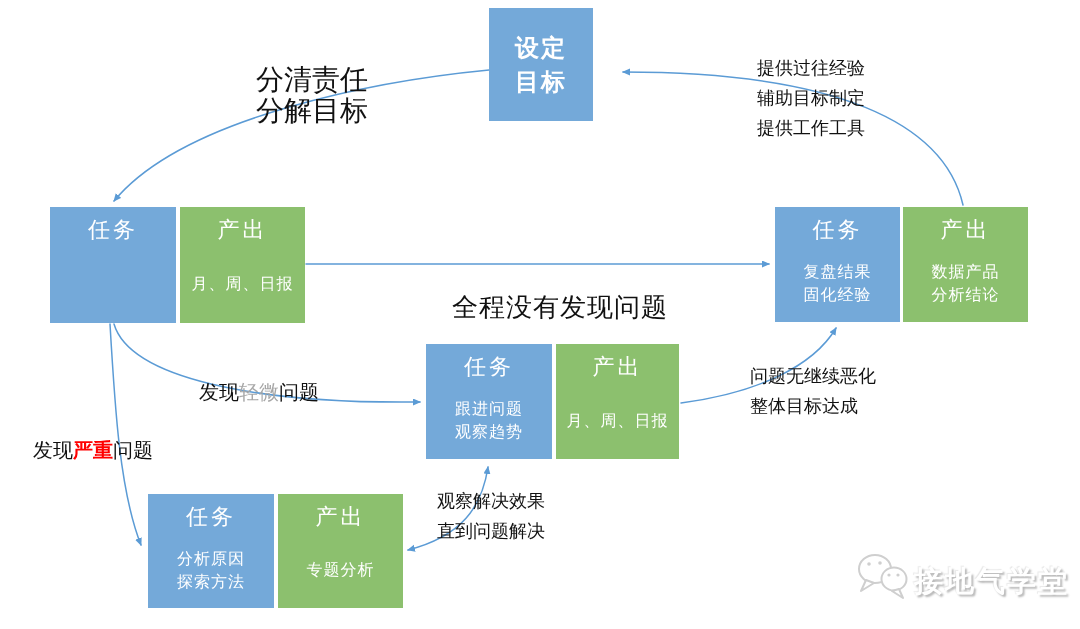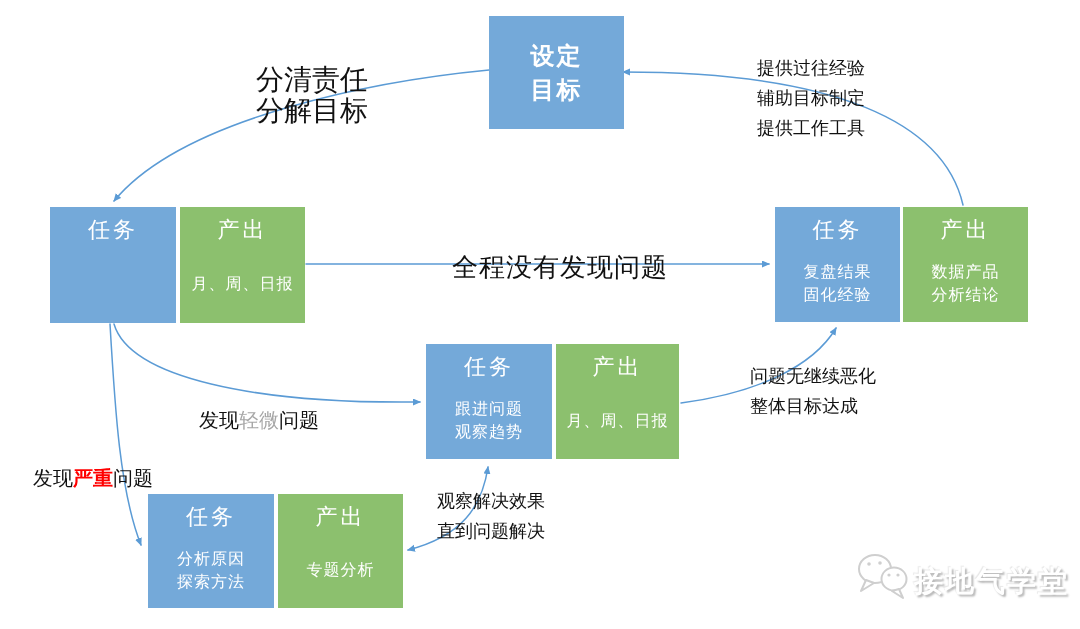--- a/index.html
+++ b/index.html
@@ -9,25 +9,25 @@
   }
   .arrow-layer{position:absolute;left:0;top:0;width:1080px;height:629px;z-index:1;}
   .box{position:absolute;z-index:2;display:flex;flex-direction:column;align-items:center;color:#fff;text-align:center;}
   .task{background:#74a9d9;}
   .output{background:#8cc06e;justify-content:center;}
   .goal-box{background:#74a9d9;justify-content:center;font-size:24px;font-weight:600;line-height:34px;letter-spacing:2px;}
   .box-header{margin-top:9px;font-size:22px;font-weight:500;letter-spacing:3px;line-height:28px;}
   .box-body{flex:1;display:flex;flex-direction:column;justify-content:center;font-size:16px;line-height:23px;letter-spacing:1px;}
   .note{position:absolute;z-index:2;white-space:nowrap;}
   .note-big{font-size:28px;line-height:31px;color:#111;}
-  .note-mid{font-size:20px;color:#111;margin-top:28px;}
+  .note-mid{font-size:20px;color:#111;}
   .note-small{font-size:18px;line-height:30px;color:#111;}
   .em-gray{color:#a6a6a6;}
   .em-red{color:#ff0000;font-weight:700;}
-  .center-note{font-size:26px;color:#111;letter-spacing:1px;}
+  .center-note{font-size:26px;color:#111;letter-spacing:1px;margin-top:40px;}
   .watermark{position:absolute;z-index:2;display:flex;align-items:flex-end;}
   .watermark-text{
     font-size:29px;letter-spacing:2px;color:#ffffff;font-weight:600;
     text-shadow:2px 2px 2px #b9b9b9, -1px -1px 1px #e8e8e8;
   }
   .indent2{}
 </style>
 </head>
 <body>
 
@@ -43,21 +43,21 @@
       <path d="M 489 70 C 385 80 185 115 114 201" marker-end="url(#ah)"></path>
       <path d="M 963 205 C 944 122 835 72 623 72" marker-end="url(#ah)"></path>
       <path d="M 306 264 H 769" marker-end="url(#ah)"></path>
       <path d="M 114 324 C 130 378 255 404 420 402" marker-end="url(#ah)"></path>
       <path d="M 110 324 C 115 410 120 492 141 545" marker-end="url(#ah)"></path>
       <path d="M 408 550 C 462 536 482 507 488 467" marker-start="url(#ah)" marker-end="url(#ah)"></path>
       <path d="M 681 403 C 756 393 813 367 836 328" marker-end="url(#ah)"></path>
     </g>
   </svg>
 
-  <div class="box goal-box" style="left:489px;top:16px;width:135px;height:113px">
+  <div class="box goal-box" style="left:489px;top:8px;width:104px;height:113px">
     <div>设定</div>
     <div>目标</div>
   </div>
 
   <div class="box task" style="left:50px;top:207px;width:126px;height:116px">
     <div class="box-header">任务</div>
   </div>
   <div class="box output" style="left:180px;top:207px;width:125px;height:116px">
     <div class="box-header">产出</div>
     <div class="box-body">

